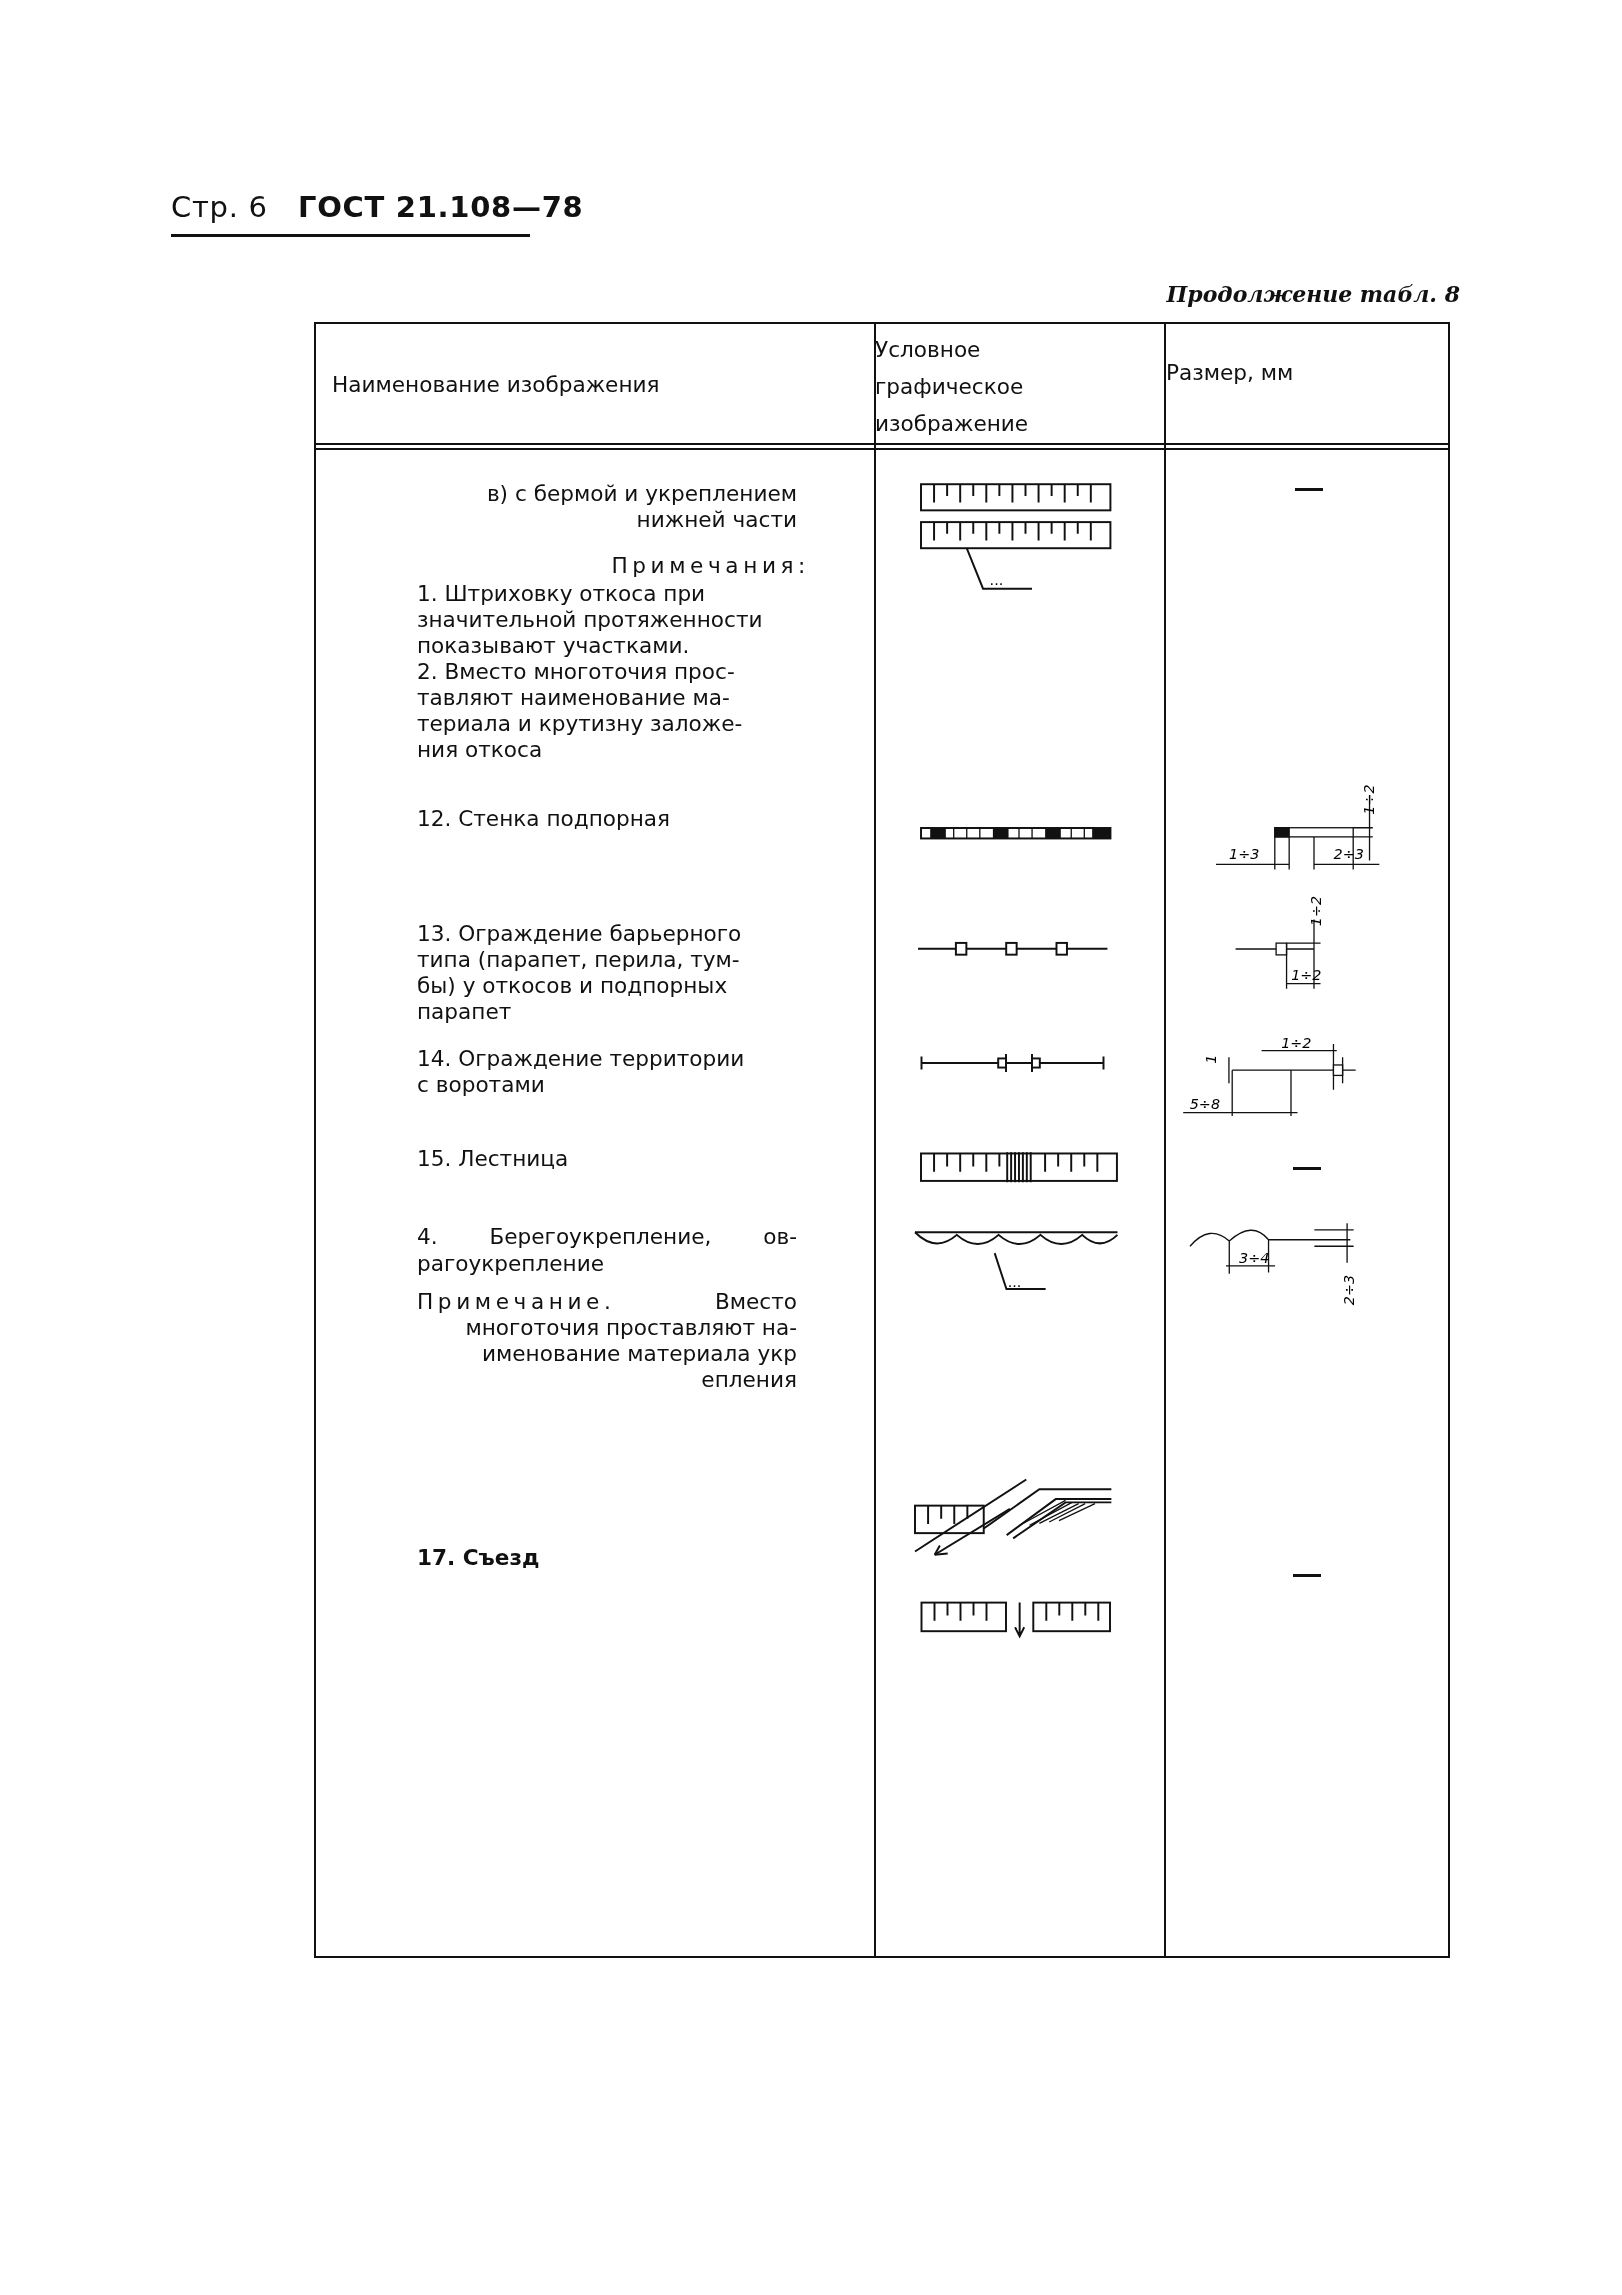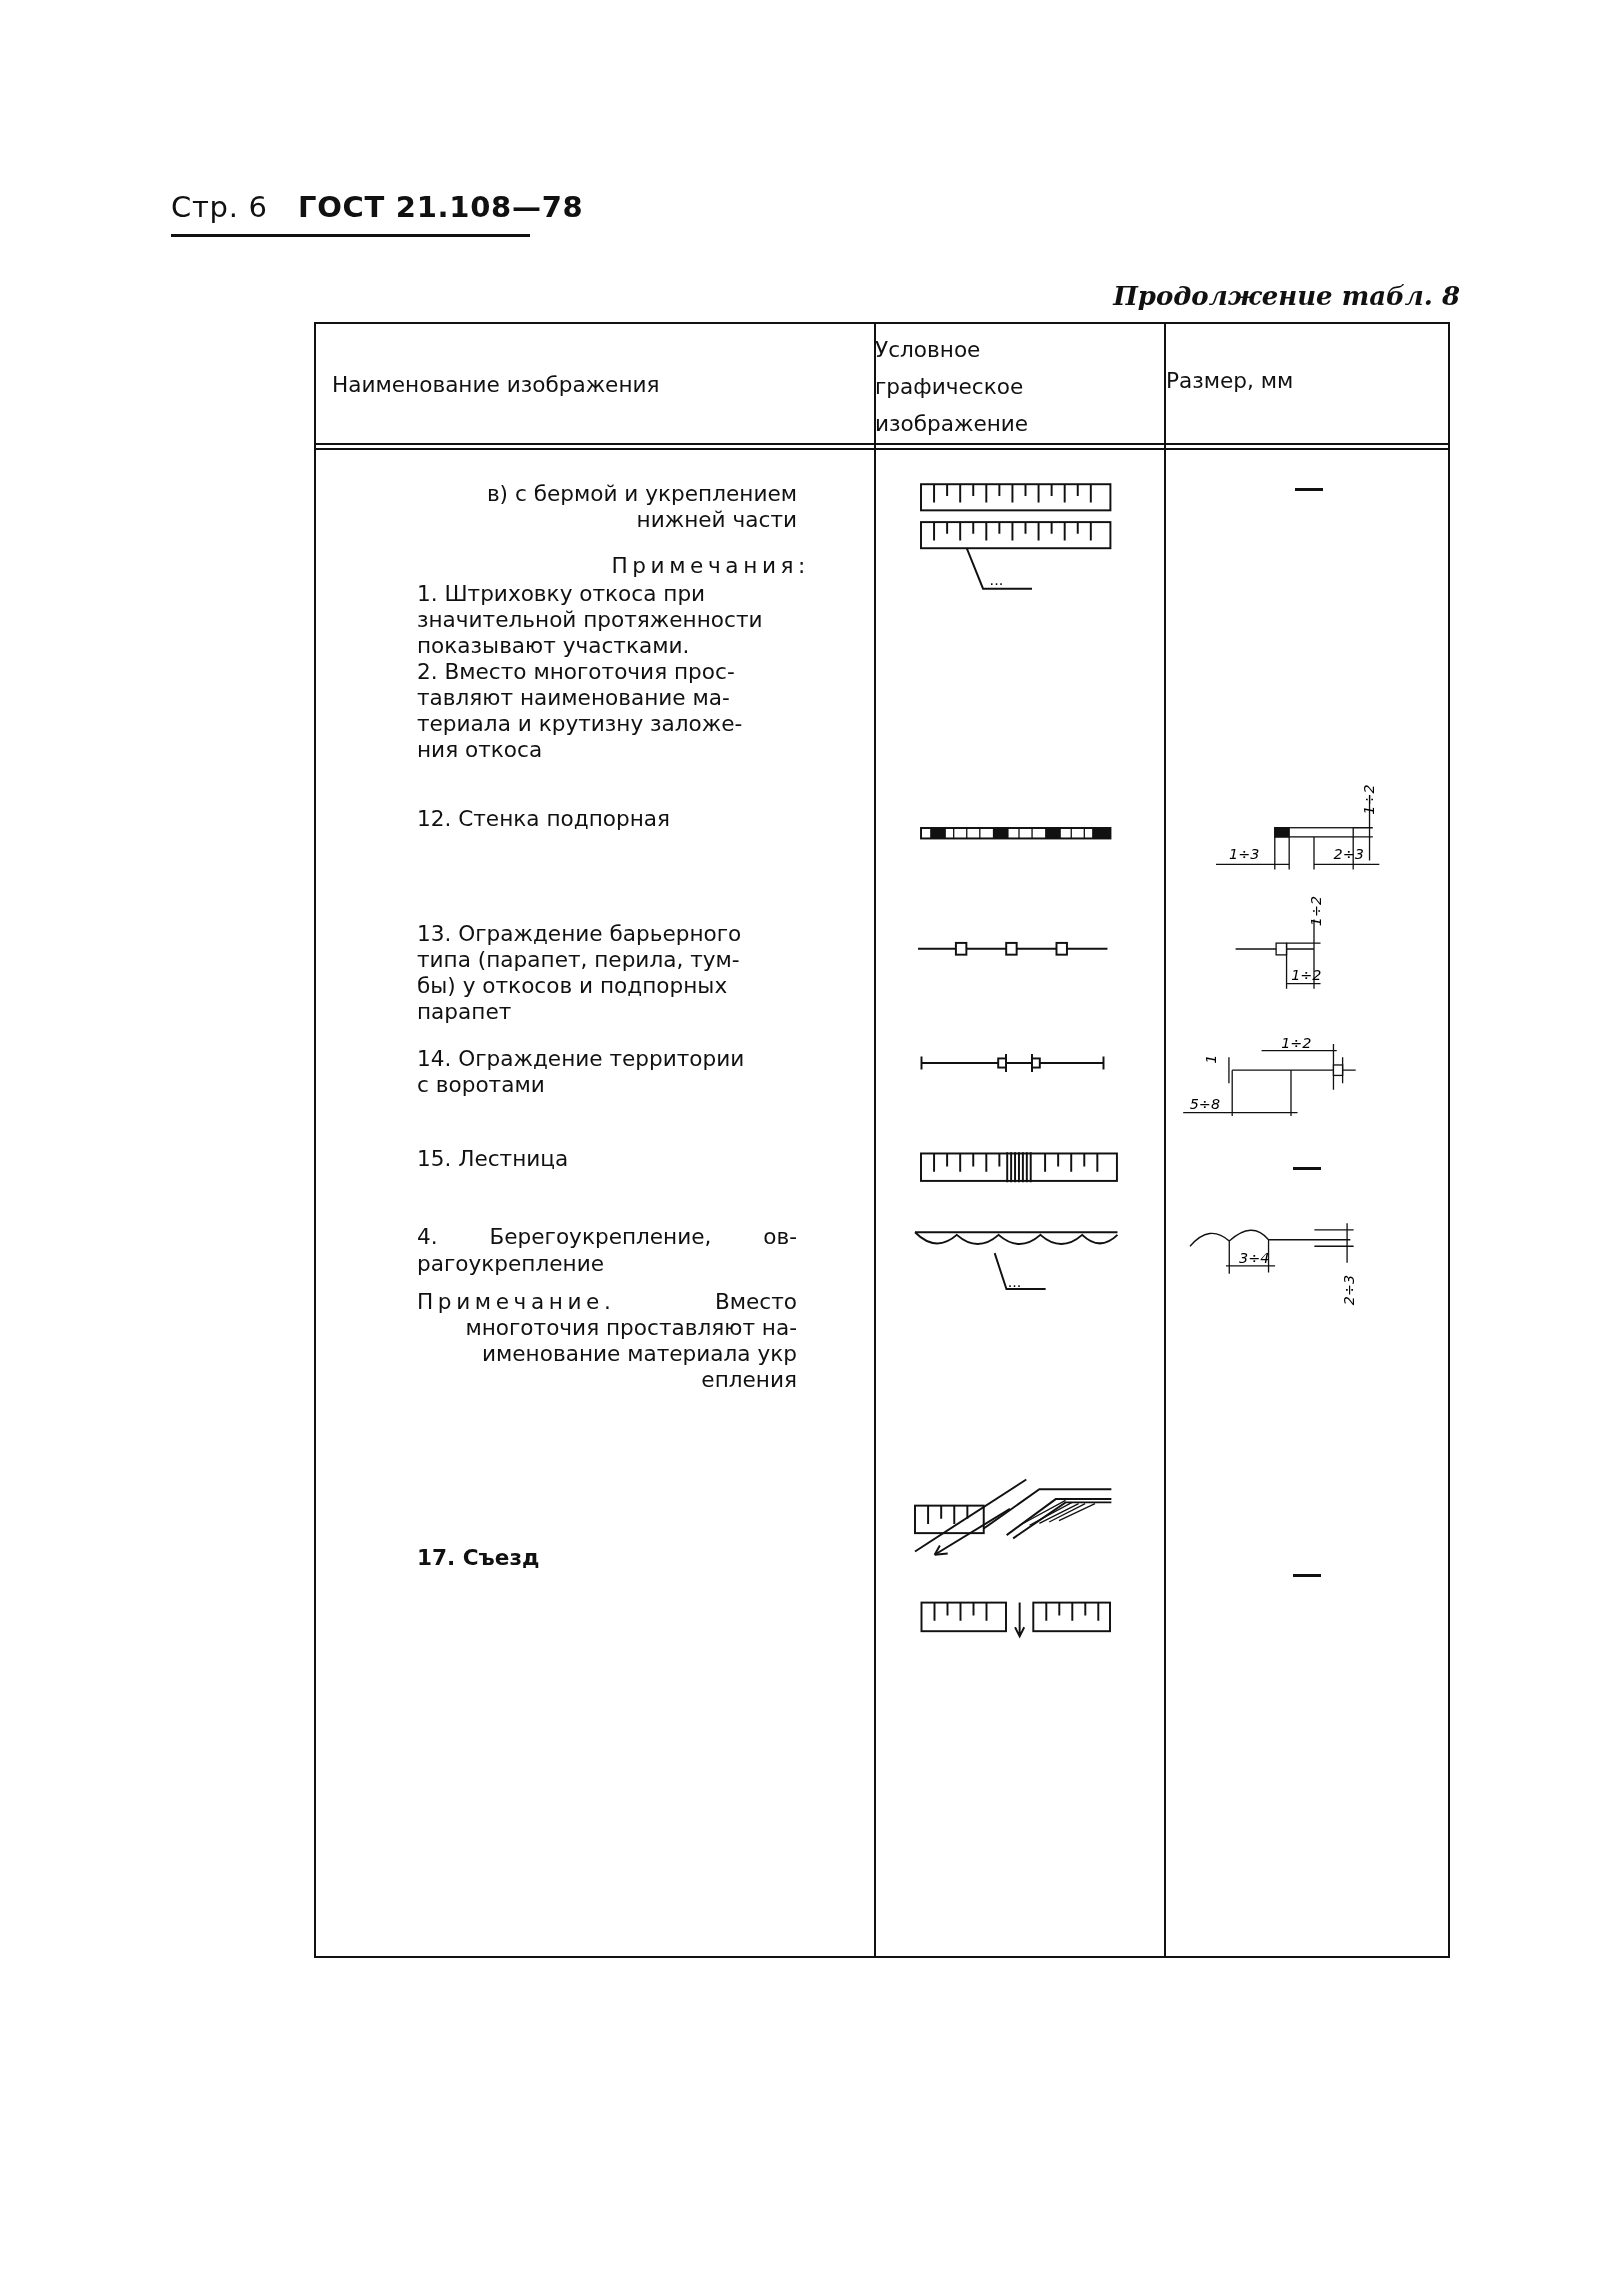--- a/index.html
+++ b/index.html
@@ -1,20 +1,20 @@
 <!DOCTYPE html>
 <html style="font-size:10.5px"><head>
 <meta charset="utf-8">
 <style>
   html,body{margin:0;padding:0;background:#fff;}
   body{width:1622px;height:2295px;position:relative;overflow:hidden;font-family:"DejaVu Sans","Liberation Sans",sans-serif;color:#111;}
   .hdr{position:absolute;left:171px;top:190px;font-size:29px;font-weight:bold;letter-spacing:0.7px;}
   .hdr .pg{font-weight:normal;margin-right:19.6px;margin-top:45px;}
   .hdr-rule{position:absolute;left:171px;top:234px;width:359px;height:3.3px;background:#111;}
-  .cont{position:absolute;right:162px;top:281px;font-family:"DejaVu Serif","Liberation Serif",serif;font-style:italic;font-weight:bold;font-size:26px;margin-left:13px;}
+  .cont{position:absolute;right:162px;top:281px;font-family:"DejaVu Serif","Liberation Serif",serif;font-style:italic;font-weight:bold;font-size:22px;margin-left:13px;}
   .tbl{position:absolute;left:314px;top:322px;width:1136px;height:1636px;border:2.6px solid #111;box-sizing:border-box;}
   .tbl .vl{position:absolute;top:0;bottom:0;width:2px;background:#111;}
   .tbl .hl{position:absolute;left:0;right:0;height:2px;background:#111;}
   .th{position:absolute;text-align:left;font-size:21.6px;line-height:37px;}
   .txt{position:absolute;font-size:21.6px;line-height:26px;text-align:right;}
   .sp{letter-spacing:4.6px;}
   .dash{position:absolute;height:2.6px;width:27.5px;background:#111;}
   svg{position:absolute;overflow:visible;}
   svg text{font-family:"DejaVu Sans",sans-serif;font-style:italic;font-size:22px;}
 </style>
@@ -34,21 +34,21 @@
   <div class="vl" style="left:848px"></div>
   <div class="hl" style="top:119px"></div>
   <div class="hl" style="top:124px"></div>
 
   <div class="th" style="left:16px;width:558px;top:42px">Наименование изображения</div>
   <div class="th" style="left:559px;width:289px;top:6.5px">
     <div>Условное</div>
     <div>графическое</div>
     <div>изображение</div>
   </div>
-  <div class="th" style="left:850px;width:276px;top:38px">Размер, мм</div>
+  <div class="th" style="left:850px;width:276px;top:30px">Размер, мм</div>
 
   <div class="txt" style="left:88px;top:157px;width:393px">
     <div>в) с бермой и укреплением</div>
     <div>нижней части</div>
   </div>
   <div class="txt" style="left:101px;top:229px;width:393px">
     <div class="sp">Примечания:</div>
   </div>
   <div class="txt" style="left:101px;top:257px;width:380px;text-align:justify">
     <div>1. Штриховку откоса при</div>

